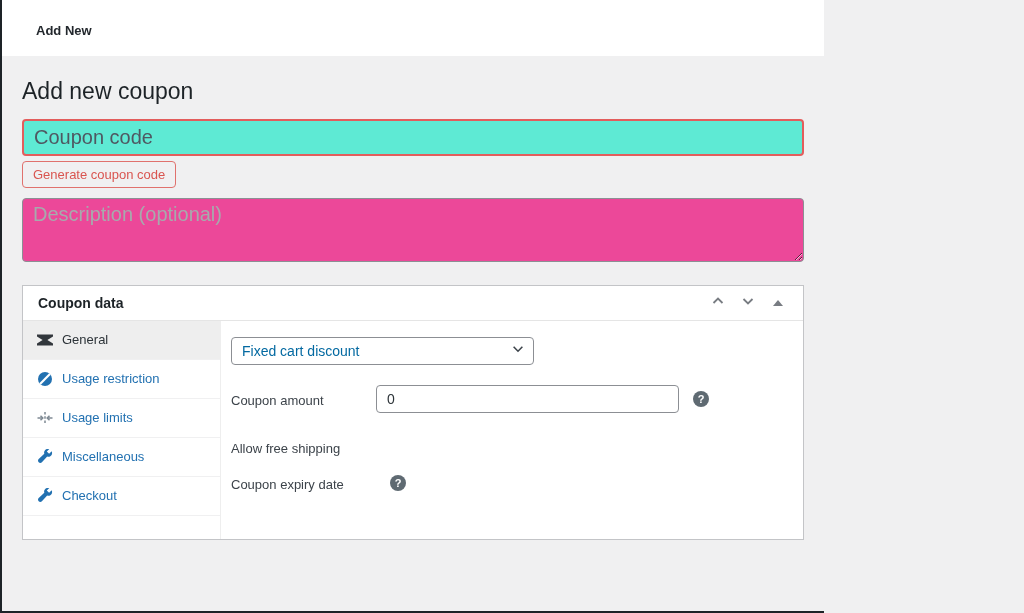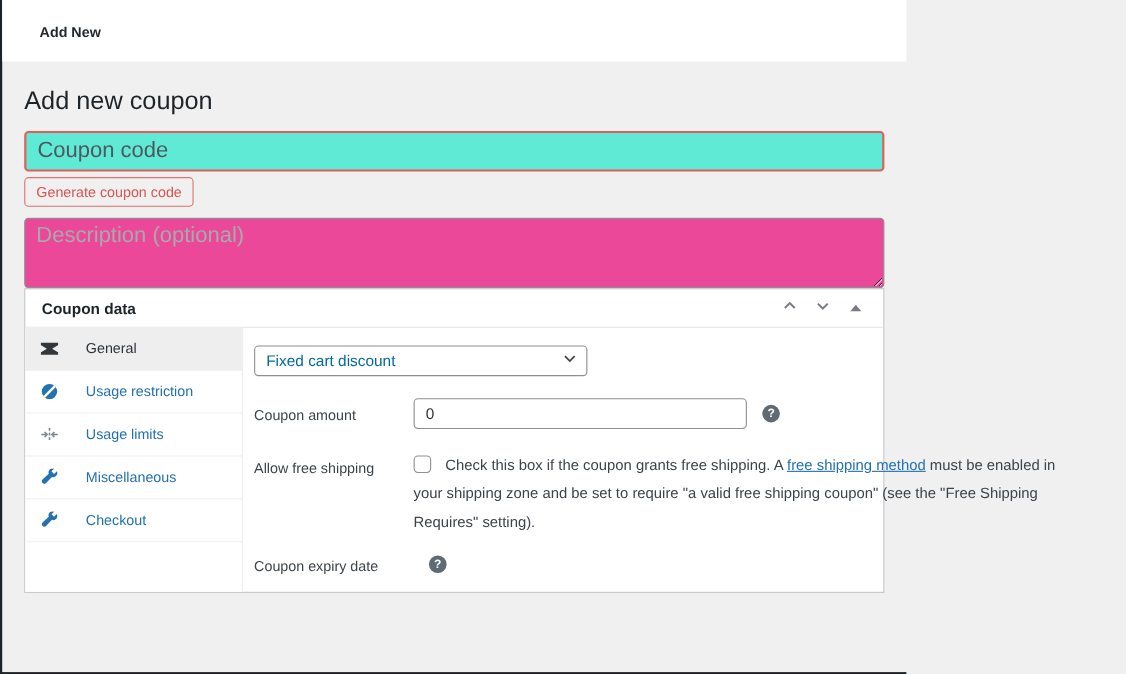--- a/index.html
+++ b/index.html
@@ -75,20 +75,21 @@
     font-size: 20px;
     padding: 4px 10px;
     color: #2c3338;
     resize: vertical;
     outline: none;
   }
   .description-textarea::placeholder { color: #a7aaad; opacity: 1; }
 
   
   .postbox {
+    margin-top: 23px;
     background: #fff;
     border: 1px solid #c3c4c7;
   }
   .postbox-header {
     display: flex;
     align-items: center;
     justify-content: space-between;
     padding: 8px 14px 8px 15px;
     border-bottom: 1px solid #e5e5e5;
   }
@@ -112,21 +113,21 @@
   ul.wc-tabs {
     list-style: none;
     width: 198px;
     flex: 0 0 198px;
     border-right: 1px solid #eee;
     background: #fff;
   }
   ul.wc-tabs li {
     display: flex;
     align-items: center;
-    gap: 25px;
+    gap: 9px;
     padding: 10px 12px 10px 14px;
     border-bottom: 1px solid #f0f0f1;
     font-size: 13px;
     color: #2271b1;
     cursor: pointer;
     line-height: 18px;
   }
   ul.wc-tabs li.active {
     background: #eee;
     color: #2c3338;
@@ -311,24 +312,20 @@
           </div>
 
           <div class="form-field">
             <label class="field-label">Coupon amount</label>
             <input type="text" class="text-input" value="0" style="">
             <span class="help-tip">?</span>
           </div>
 
           <div class="form-field row-tight">
             <label class="field-label">Allow free shipping</label>
-            <p class="checkbox-desc">
-              <input type="checkbox" class="wc-checkbox" style="">
-              <span>Check this box if the coupon grants free shipping. A </span><a class="link">free shipping method</a><span> must be enabled in your shipping zone and be set to require "a valid free shipping coupon" (see the "Free Shipping Requires" setting).</span>
-            </p>
           </div>
 
           <div class="form-field row-last">
             <label class="field-label">Coupon expiry date</label>
             <span class="help-tip">?</span>
           </div>
 
         </div>
       </div>
     </div>

